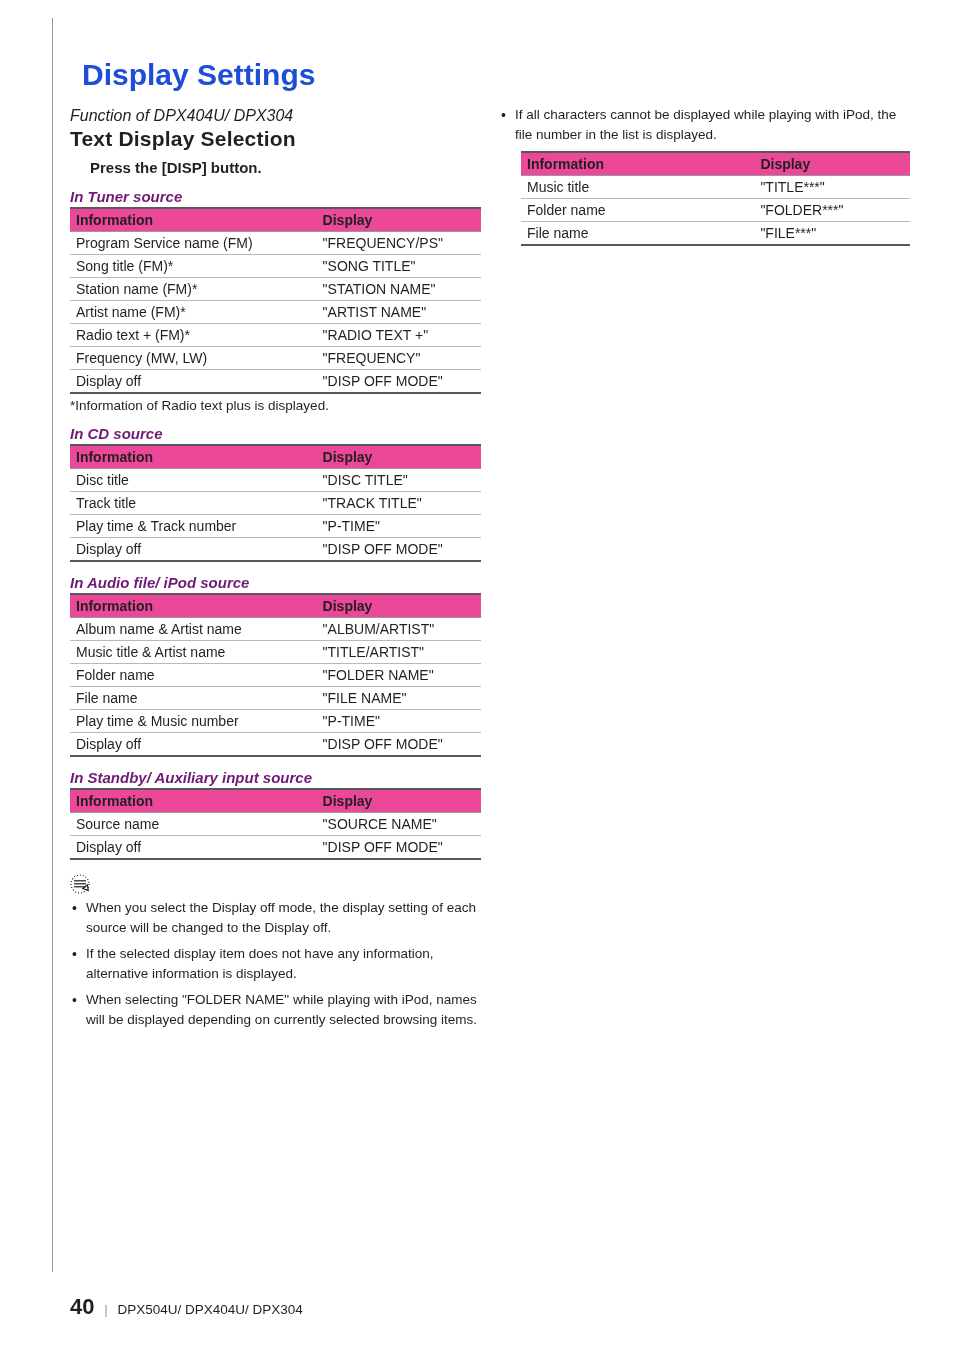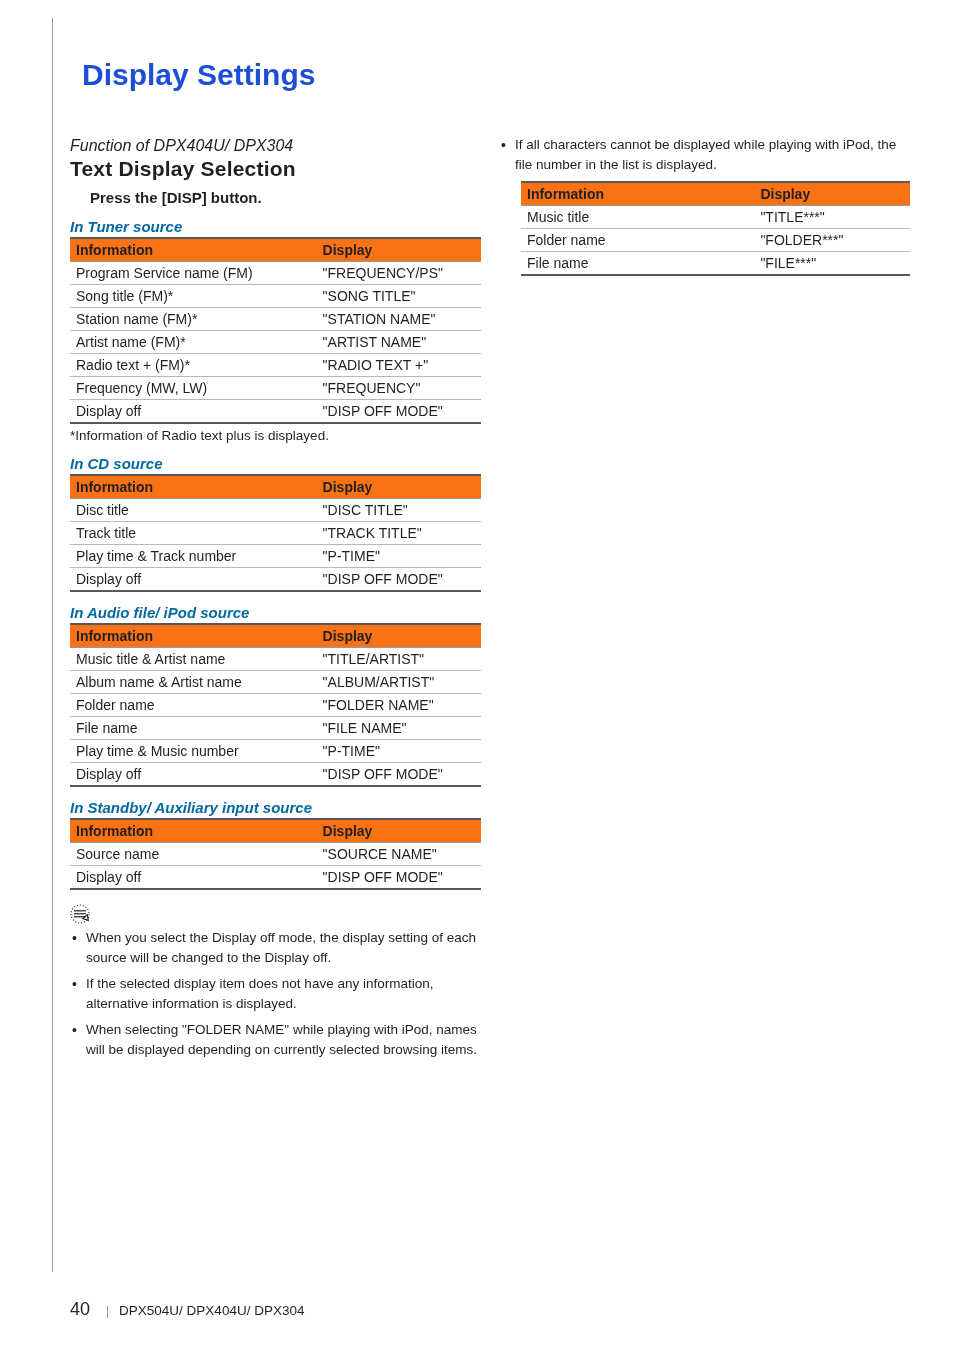--- a/index.html
+++ b/index.html
@@ -24,44 +24,44 @@
     position: absolute;
     left: 82px;
     top: 58px;
     font-size: 30px;
     font-weight: 700;
     color: #1d4ed8;
   }
   .columns {
     position: absolute;
     left: 70px;
-    top: 133px;
+    top: 103px;
     width: 840px;
     columns: 2;
     column-gap: 18px;
   }
   .col-block { break-inside: avoid-column; }
   .func-note { font-style: italic; font-size: 16px; margin: 4px 0 2px; }
   .section-title { font-weight: 800; font-size: 21px; margin: 2px 0 8px; letter-spacing: 0.2px; }
   .section-h {
     font-style: italic; font-weight: 700; font-size: 15px;
-    margin: 12px 0 2px; color: #0369a1;
+    margin: 12px 0 2px; color: #701a75;
   }
   .body-p { font-size: 15.5px; line-height: 1.38; margin: 4px 0 8px; }
   .step { font-weight: 600; font-size: 15px; margin: 4px 0 10px 20px; }
 
   table.info {
     width: 100%;
     border-collapse: collapse;
     font-size: 14px;
     margin-bottom: 4px;
   }
   table.info th {
     text-align: left;
-    background: #f97316;
+    background: #ec4899;
     font-weight: 700;
     padding: 3px 6px;
     border-top: 2px solid #58585a;
     border-bottom: 1px solid #9a9a9a;
   }
   table.info th:first-child { width: 60%; }
   table.info td {
     padding: 3px 6px;
     border-bottom: 1px solid #b8b8b8;
     font-family: Liberation Sans, sans-serif;
@@ -83,21 +83,21 @@
 
   .col2-top { break-before: column; }
 
   .footer {
     position: absolute;
     left: 70px;
     bottom: 34px;
     font-size: 13.5px;
     color: #231f20;
   }
-  .footer .pgnum { font-size: 18px; font-weight: 400; margin-right: 6px; }
+  .footer .pgnum { font-size: 22px; font-weight: 700; }
   .footer .sep { margin: 0 6px; color: #9a9a9a; font-weight: 300; }
 </style>
 </head>
 <body>
 
 <div class="side-rule"></div>
 
 <div class="chapter">Display Settings</div>
 
 <div class="columns">
@@ -185,26 +185,26 @@
     <div class="section-h">In Audio file/ iPod source</div>
     <table class="info">
       <thead>
           <tr>
         <th>Information</th>
         <th>Display</th>
       </tr>
         </thead>
       <tbody>
           <tr>
+            <td>Album name &amp; Artist name</td>
+            <td>"ALBUM/ARTIST"</td>
+          </tr>
+          <tr>
             <td>Music title &amp; Artist name</td>
             <td>"TITLE/ARTIST"</td>
-          </tr>
-          <tr>
-            <td>Album name &amp; Artist name</td>
-            <td>"ALBUM/ARTIST"</td>
           </tr>
           <tr>
             <td>Folder name</td>
             <td>"FOLDER NAME"</td>
           </tr>
           <tr>
             <td>File name</td>
             <td>"FILE NAME"</td>
           </tr>
           <tr>

